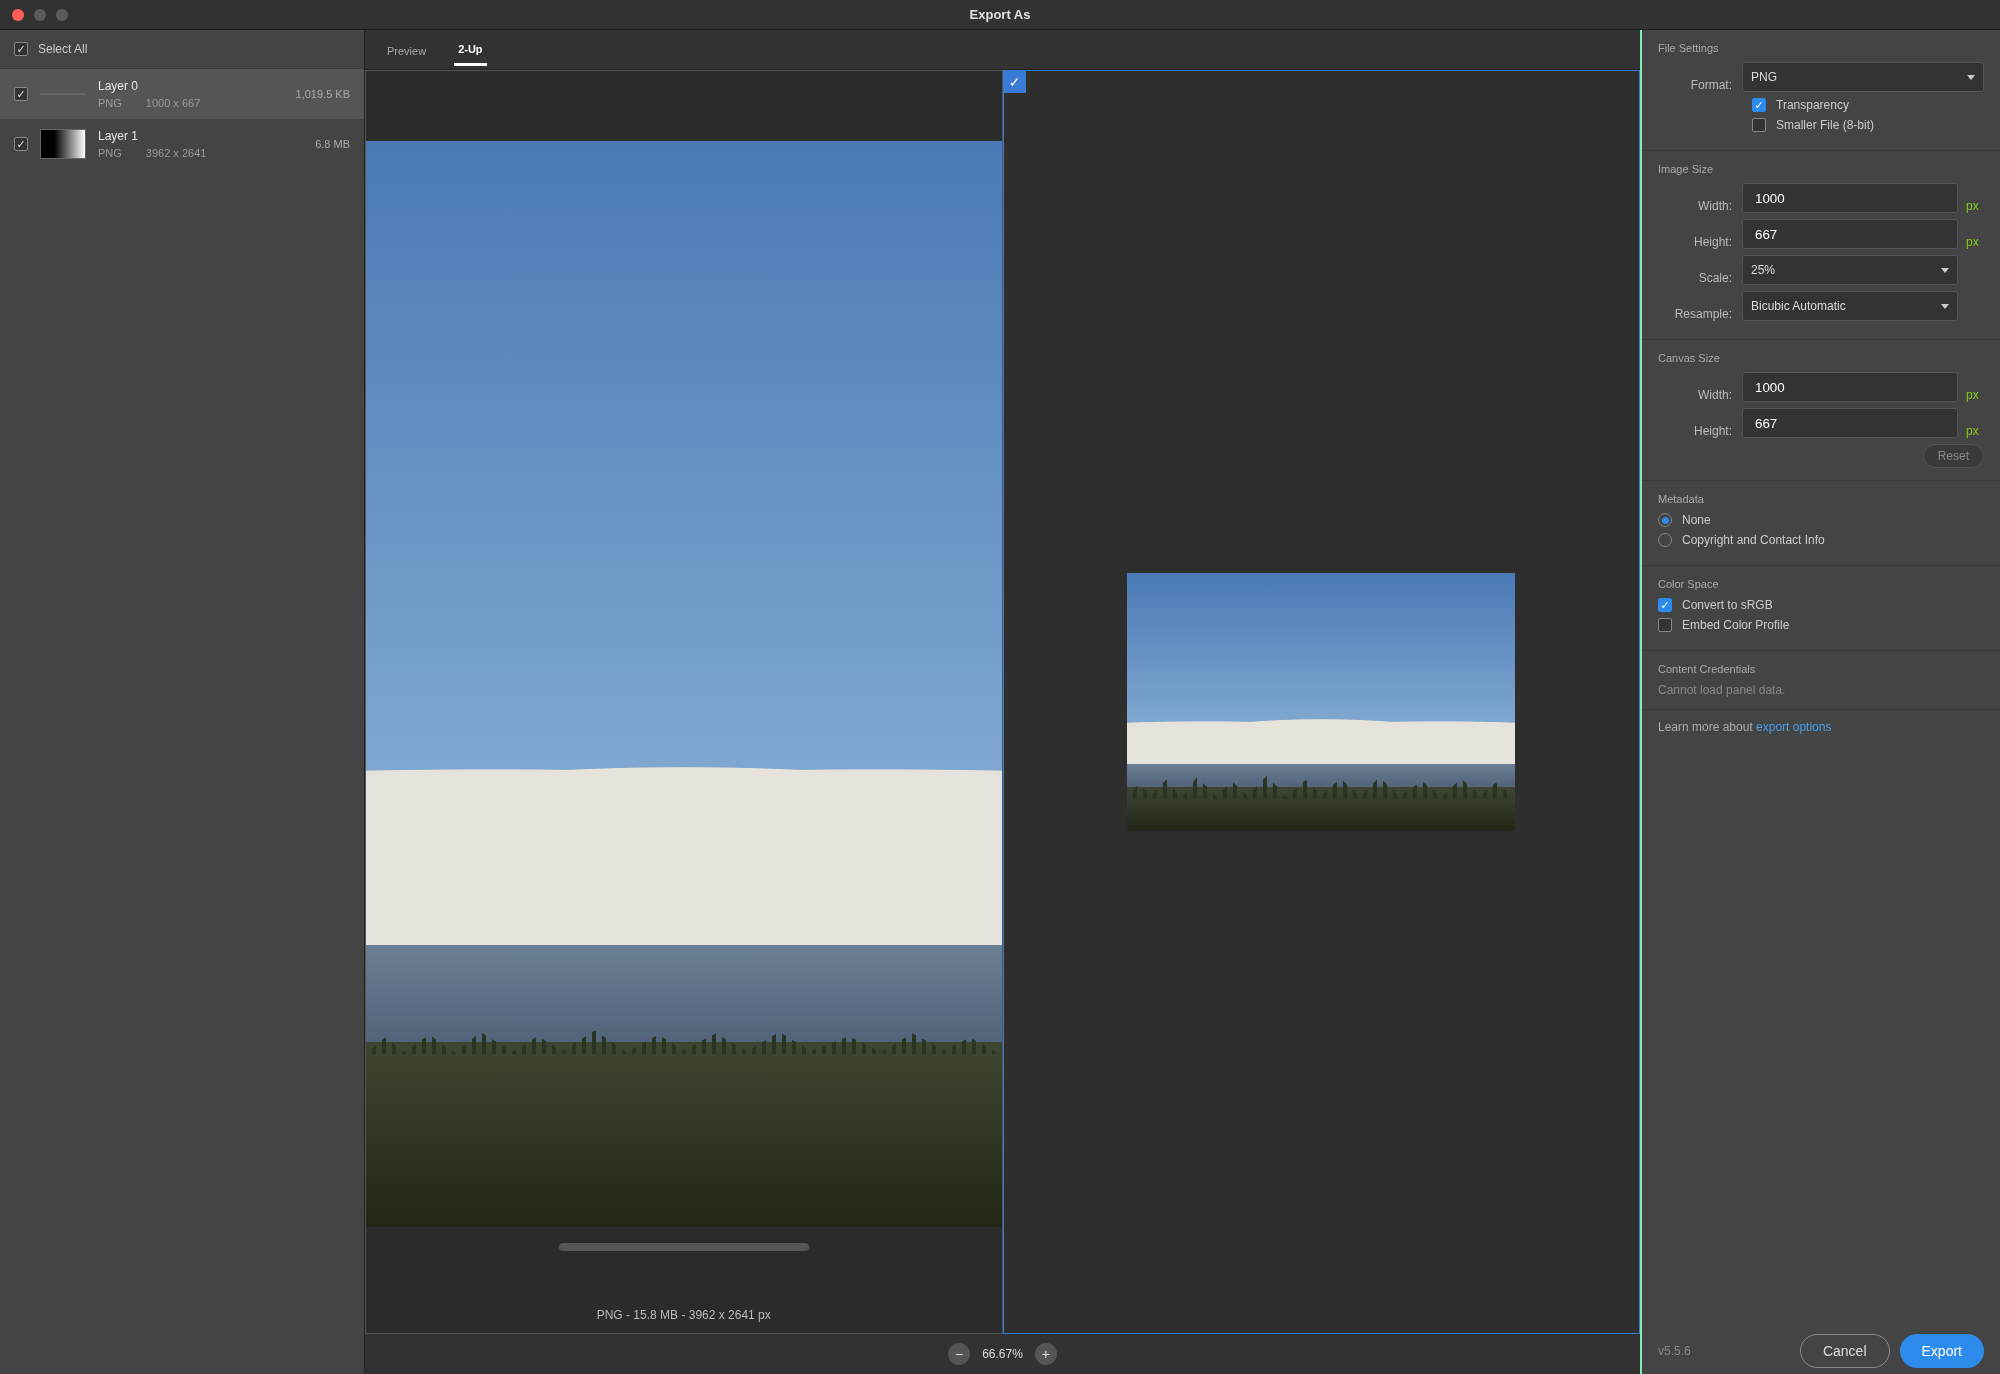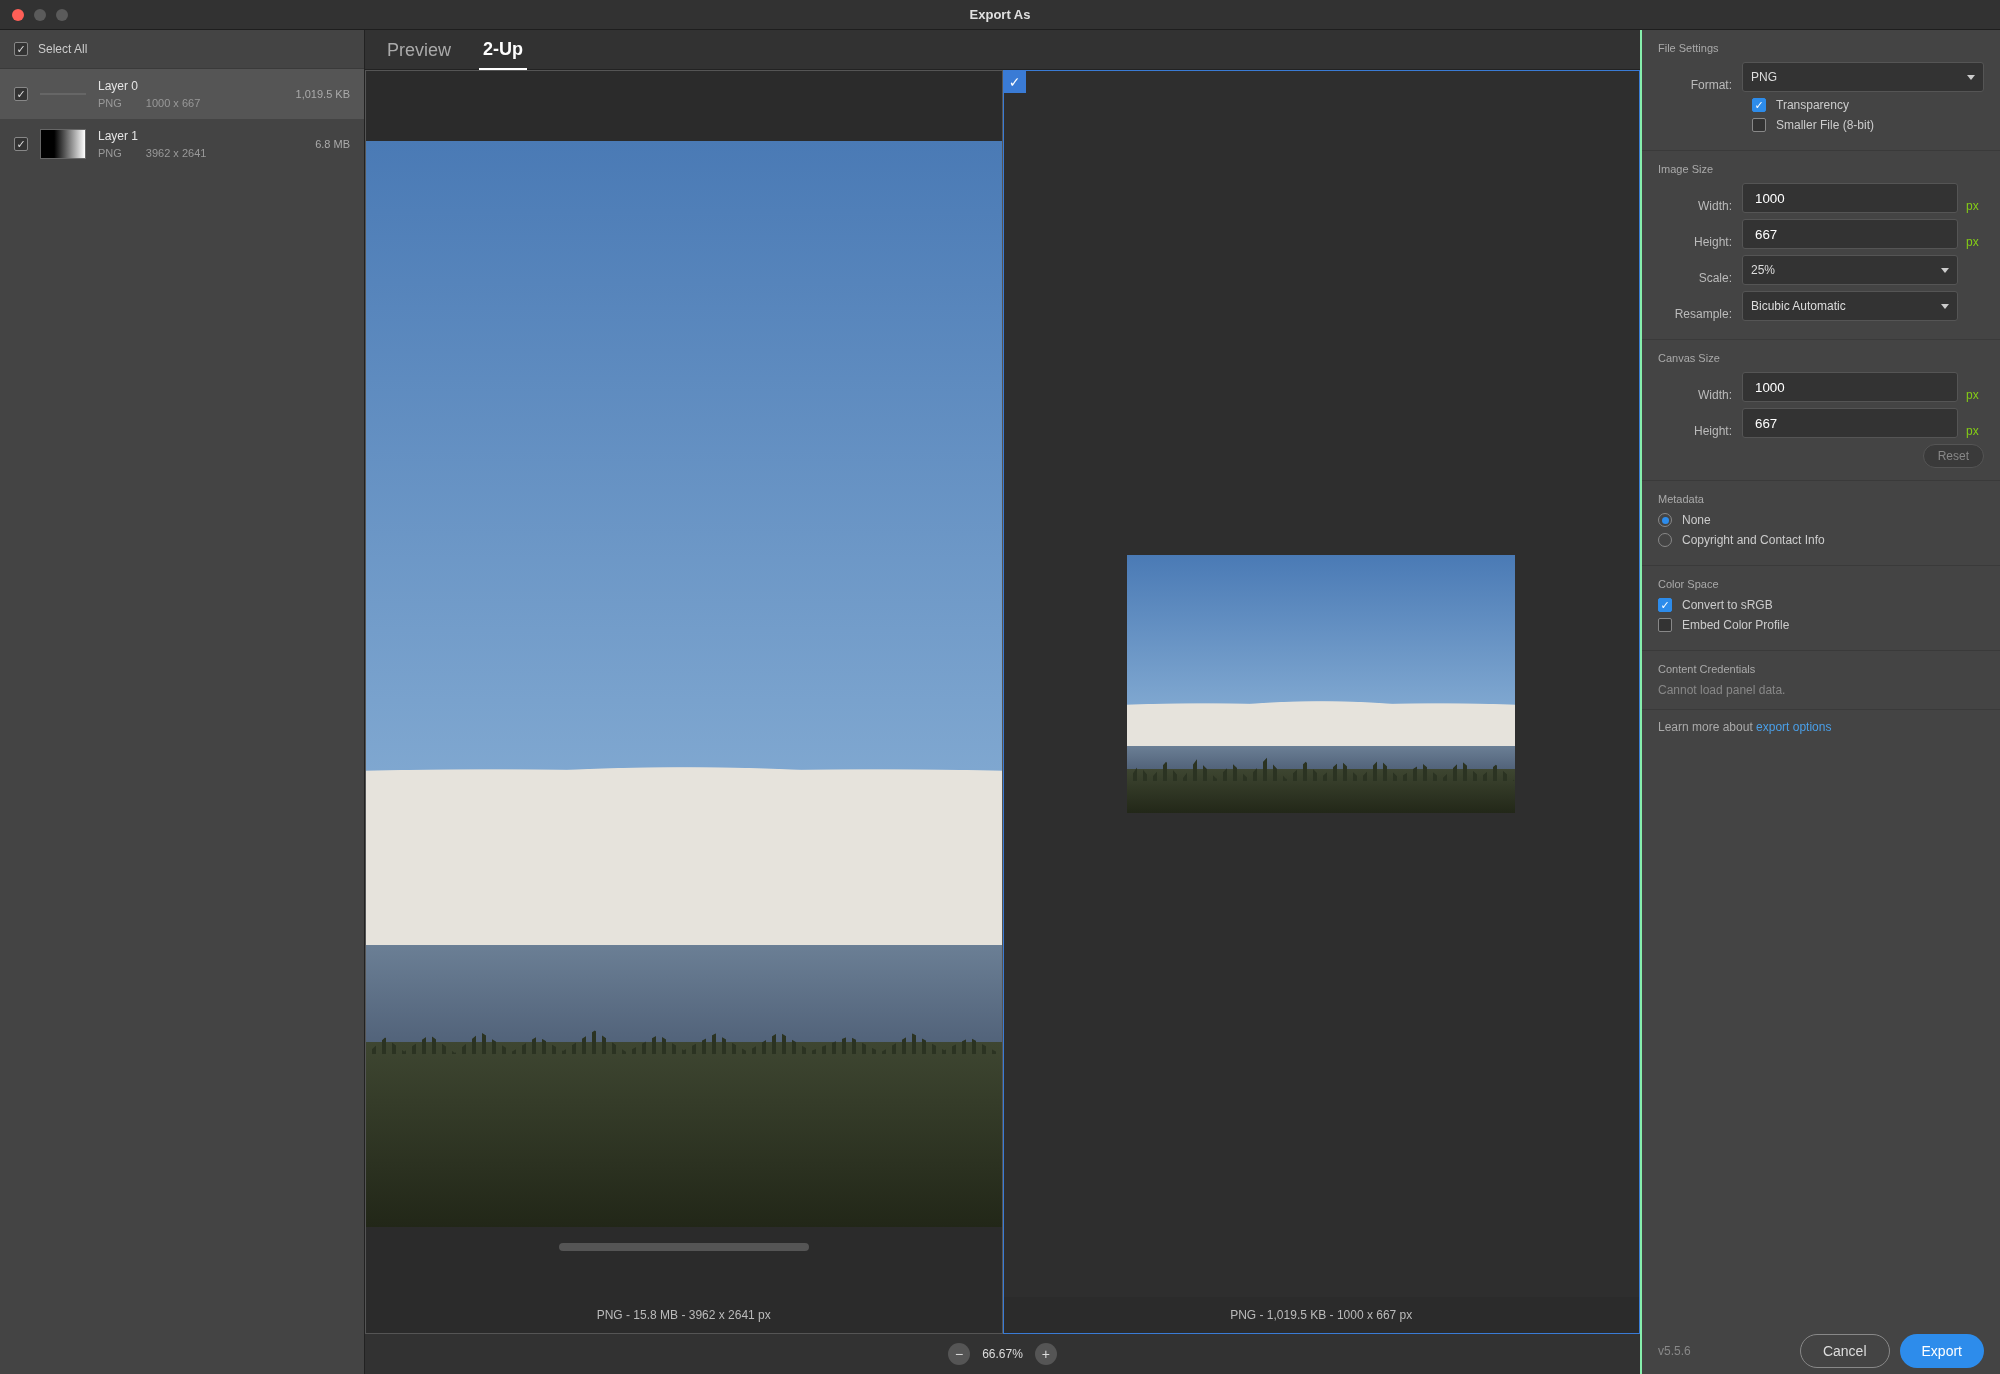--- a/index.html
+++ b/index.html
@@ -33,21 +33,21 @@
   .thumb { width: 46px; height: 30px; border: 1px solid #666; background: #222; flex-shrink: 0; }
   .thumb.sky { background: linear-gradient(to bottom, #6fa3d4 0%, #6fa3d4 55%, #e8e8e8 55%, #e8e8e8 68%, #556070 68%, #3e4535 82%, #2a2e22 100%); }
   .thumb.gradient { background: linear-gradient(to right, #000 0%, #000 30%, #fff 100%); }
   .layer-info { flex: 1; display: flex; flex-direction: column; gap: 4px; }
   .layer-name { color: #e5e5e5; font-size: 12px; }
   .layer-meta { display: flex; gap: 24px; color: #999; font-size: 11px; }
   .layer-size { color: #aaa; font-size: 11px; text-align: right; min-width: 72px; }
 
   .center-panel { flex: 1; background: #323232; display: flex; flex-direction: column; }
   .tabs { display: flex; padding: 0 18px; border-bottom: 1px solid #222; height: 40px; align-items: center; gap: 24px; }
-  .tab { color: #aaa; font-size: 18px; padding: 10px 4px 8px; cursor: pointer; }
+  .tab { color: #aaa; font-size: 11px; padding: 10px 4px 8px; cursor: pointer; }
   .tab.active { color: #fff; font-weight: 600; border-bottom: 3px solid #fff; }
   .preview-area { flex: 1; display: flex; padding: 0; position: relative; }
   .preview-pane { flex: 1; background: #2b2b2b; border: 1px solid #555; margin: 0; position: relative; display: flex; flex-direction: column; overflow: hidden; }
   .preview-pane.right { border-left: 1px solid #3a7bd5; border-color: #3a7bd5; }
   .pane-check { position: absolute; top: 0; left: 0; width: 22px; height: 22px; background: #3a7bd5; display: flex; align-items: center; justify-content: center; color: #fff; font-size: 14px; z-index: 2; }
   .pane-viewport { flex: 1; display: flex; align-items: center; justify-content: center; overflow: hidden; background: #2e2e2e; }
   .pane-status { height: 36px; display: flex; align-items: center; justify-content: center; color: #bbb; font-size: 12px; background: #2b2b2b; }
   .zoom-bar { height: 40px; display: flex; align-items: center; justify-content: center; gap: 12px; color: #ddd; }
   .zoom-btn { width: 22px; height: 22px; border-radius: 50%; background: #555; display: flex; align-items: center; justify-content: center; cursor: pointer; color: #ddd; font-size: 14px; }
 
@@ -160,21 +160,20 @@
       <div class="preview-pane right">
         <div class="pane-check">✓</div>
         <div class="pane-viewport">
           <div class="big-mountain-wrap small-mountain-wrap">
             <div class="mountain-strip sky"></div>
             <div class="mountain-strip snow"></div>
             <div class="mountain-strip blue-hills"></div>
             <div class="mountain-strip trees"></div>
           </div>
         </div>
-        <div class="pane-status">PNG - 1,019.5 KB - 1000 x 667 px</div>
       </div>
     </div>
     <div class="zoom-bar">
       <div class="zoom-btn">−</div>
       <span>66.67%</span>
       <div class="zoom-btn">+</div>
     </div>
   </div>
 
   <div class="right-panel">

